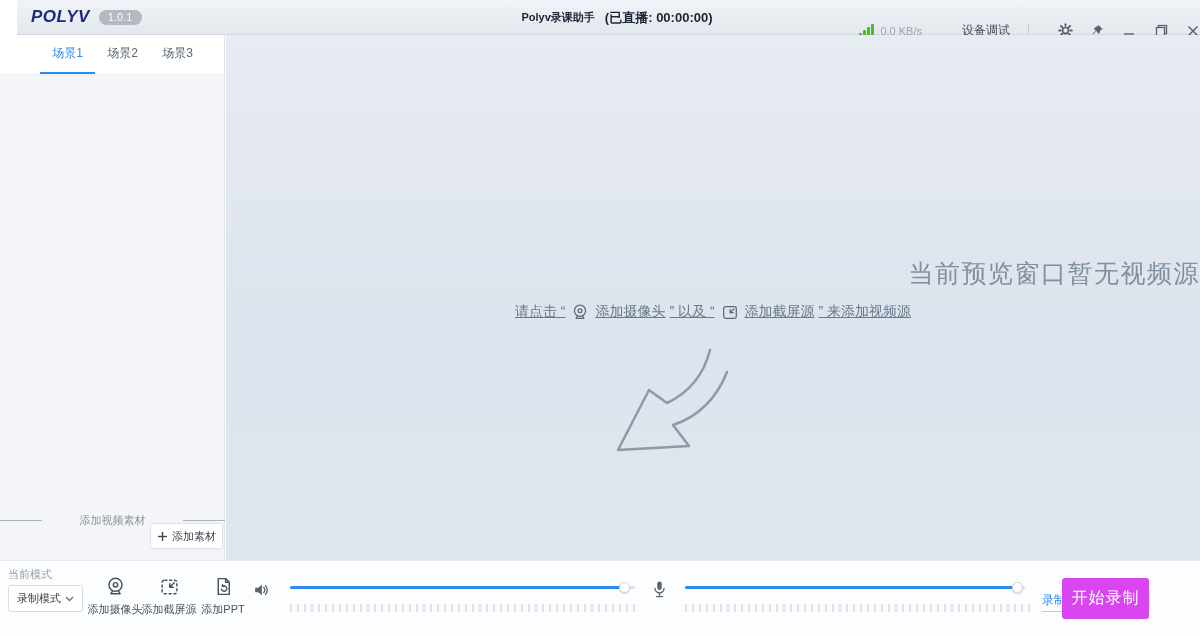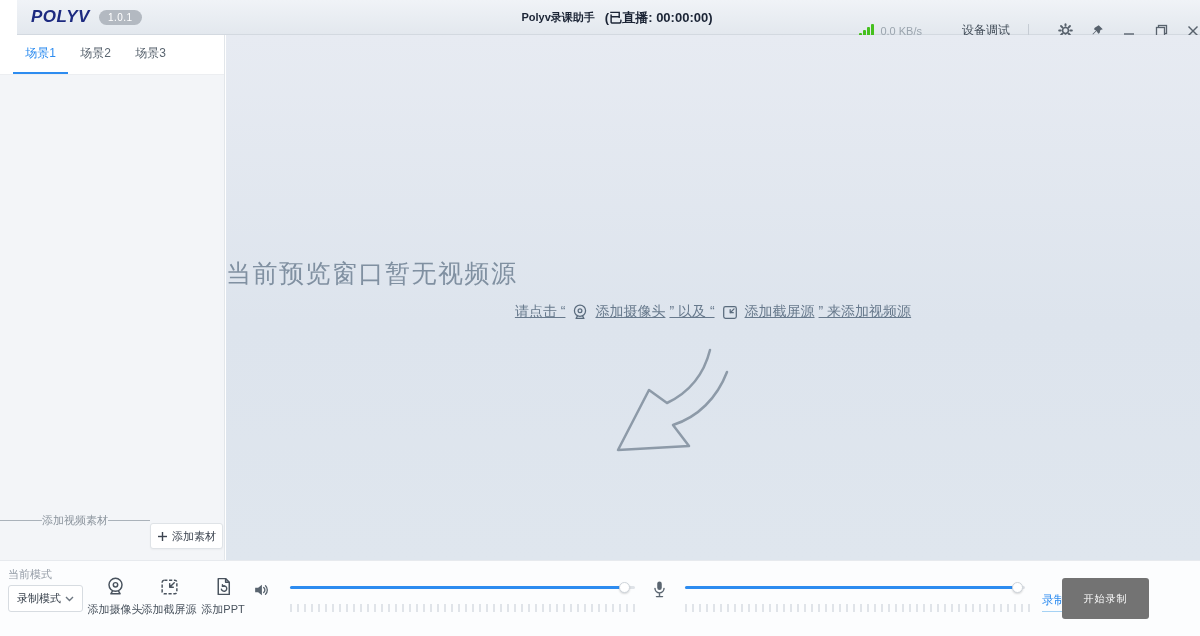--- a/index.html
+++ b/index.html
@@ -25,37 +25,37 @@
   .device-debug { font-size:12px; color:#414c58; margin-right:18px; cursor:pointer; }
   .vdiv { width:1px; height:14px; background:#c6ccd4; margin-right:16px; }
   .winbtn { width:24px; height:24px; display:flex; align-items:center; justify-content:center;
     margin-left:8px; cursor:pointer; color:#58626d; }
   .winbtn svg { display:block; }
 
   
   .sidebar { position:absolute; left:0; top:35px; width:225px; height:525px;
     background:#f3f5f8; border-right:1px solid #e2e6ea; }
   .scene-tabs { height:40px; background:#ffffff; border-bottom:1px solid #eceef1;
-    display:flex; align-items:stretch; padding-left:13px; }
+    display:flex; align-items:stretch; padding-left:40px; }
   .scene-tab { width:55px; display:flex; align-items:center; justify-content:center;
     font-size:12px; color:#5a6570; cursor:pointer; border-bottom:2px solid transparent; }
   .scene-tab.active { color:#2d8cf0; border-bottom-color:#2d8cf0; }
   .add-material-divider { position:absolute; left:0; top:478px; width:225px;
-    display:flex; align-items:center; justify-content:flex-start; }
+    display:flex; align-items:center; justify-content:space-between; gap:8px; }
   .add-material-divider .line { width:42px; height:1px; background:#aab2ba; }
   .add-material-divider .lbl { font-size:11px; color:#8b949d; }
   .add-material-btn { position:absolute; left:150px; top:488px; width:73px; height:26px;
     background:#fff; border:1px solid #dfe3e7; border-radius:3px; display:flex;
     align-items:center; justify-content:center; gap:4px; cursor:pointer;
     font-size:11px; color:#3c4450; box-shadow:0 1px 2px rgba(0,0,0,0.04); }
 
   
   .preview { position:absolute; left:226px; top:35px; width:974px; height:525px;
     background:linear-gradient(180deg,#e7ebf2 0%,#dde4ed 55%,#dfe6ee 100%); }
-  .empty-title { position:absolute; left:0; width:974px; top:222px; text-align:left;
+  .empty-title { position:absolute; left:0; width:974px; top:222px; text-align:right;
     font-size:25px; color:#8090a1; letter-spacing:1.5px; }
   .hint-line { position:absolute; left:0; width:974px; top:268px; text-align:center;
     font-size:14px; color:#67798c; display:flex; align-items:center; justify-content:center; gap:4px;text-decoration:underline; }
   .hint-line svg { margin:0 2px; }
   .arrow-sketch { position:absolute; left:378px; top:313px; }
 
   
   .bottombar { position:absolute; left:0; top:560px; width:1200px; height:76px;
     background:#fcfdfe; border-top:1px solid #e7eaee; }
   .mode-label { position:absolute; left:8px; top:6px; font-size:11px; color:#949ca6; }
@@ -70,21 +70,21 @@
   .slider { position:absolute; height:11px; cursor:pointer; }
   .slider .track { position:absolute; left:0; right:0; top:4px; height:3px; background:#dfe3e8; border-radius:2px; }
   .slider .fill { position:absolute; left:0; top:4px; height:3px; background:#2d8cf0; border-radius:2px; }
   .slider .knob { position:absolute; right:-5px; top:-4px; width:11px; height:11px; background:#fff;
     border:1px solid #cfd5db; border-radius:50%; box-shadow:0 1px 2px rgba(0,0,0,0.15); }
   .meter { position:absolute; top:43px; height:8px;
     background:repeating-linear-gradient(to right,#e0e4e9 0,#e0e4e9 2px,transparent 2px,transparent 7px); }
   .record-dir { position:absolute; left:1042px; top:31px; font-size:12px; color:#2d8cf0;
     border-bottom:1px solid #a5d2f4; padding-bottom:2px; cursor:pointer; white-space:nowrap; }
   .start-btn { position:absolute; left:1062px; top:17px; width:87px; height:41px;
-    background:#737373; color:#fff; font-size:10px; border:none; border-radius:3px;
+    background:#d946ef; color:#fff; font-size:16px; border:none; border-radius:3px;
     cursor:pointer; display:flex; align-items:center; justify-content:center; letter-spacing:1px; }
 </style>
 </head>
 <body>
 
 <div id="app">
 
   <div class="topbar">
     <div class="logo">POLYV</div>
     <div class="version-badge">1.0.1</div>

